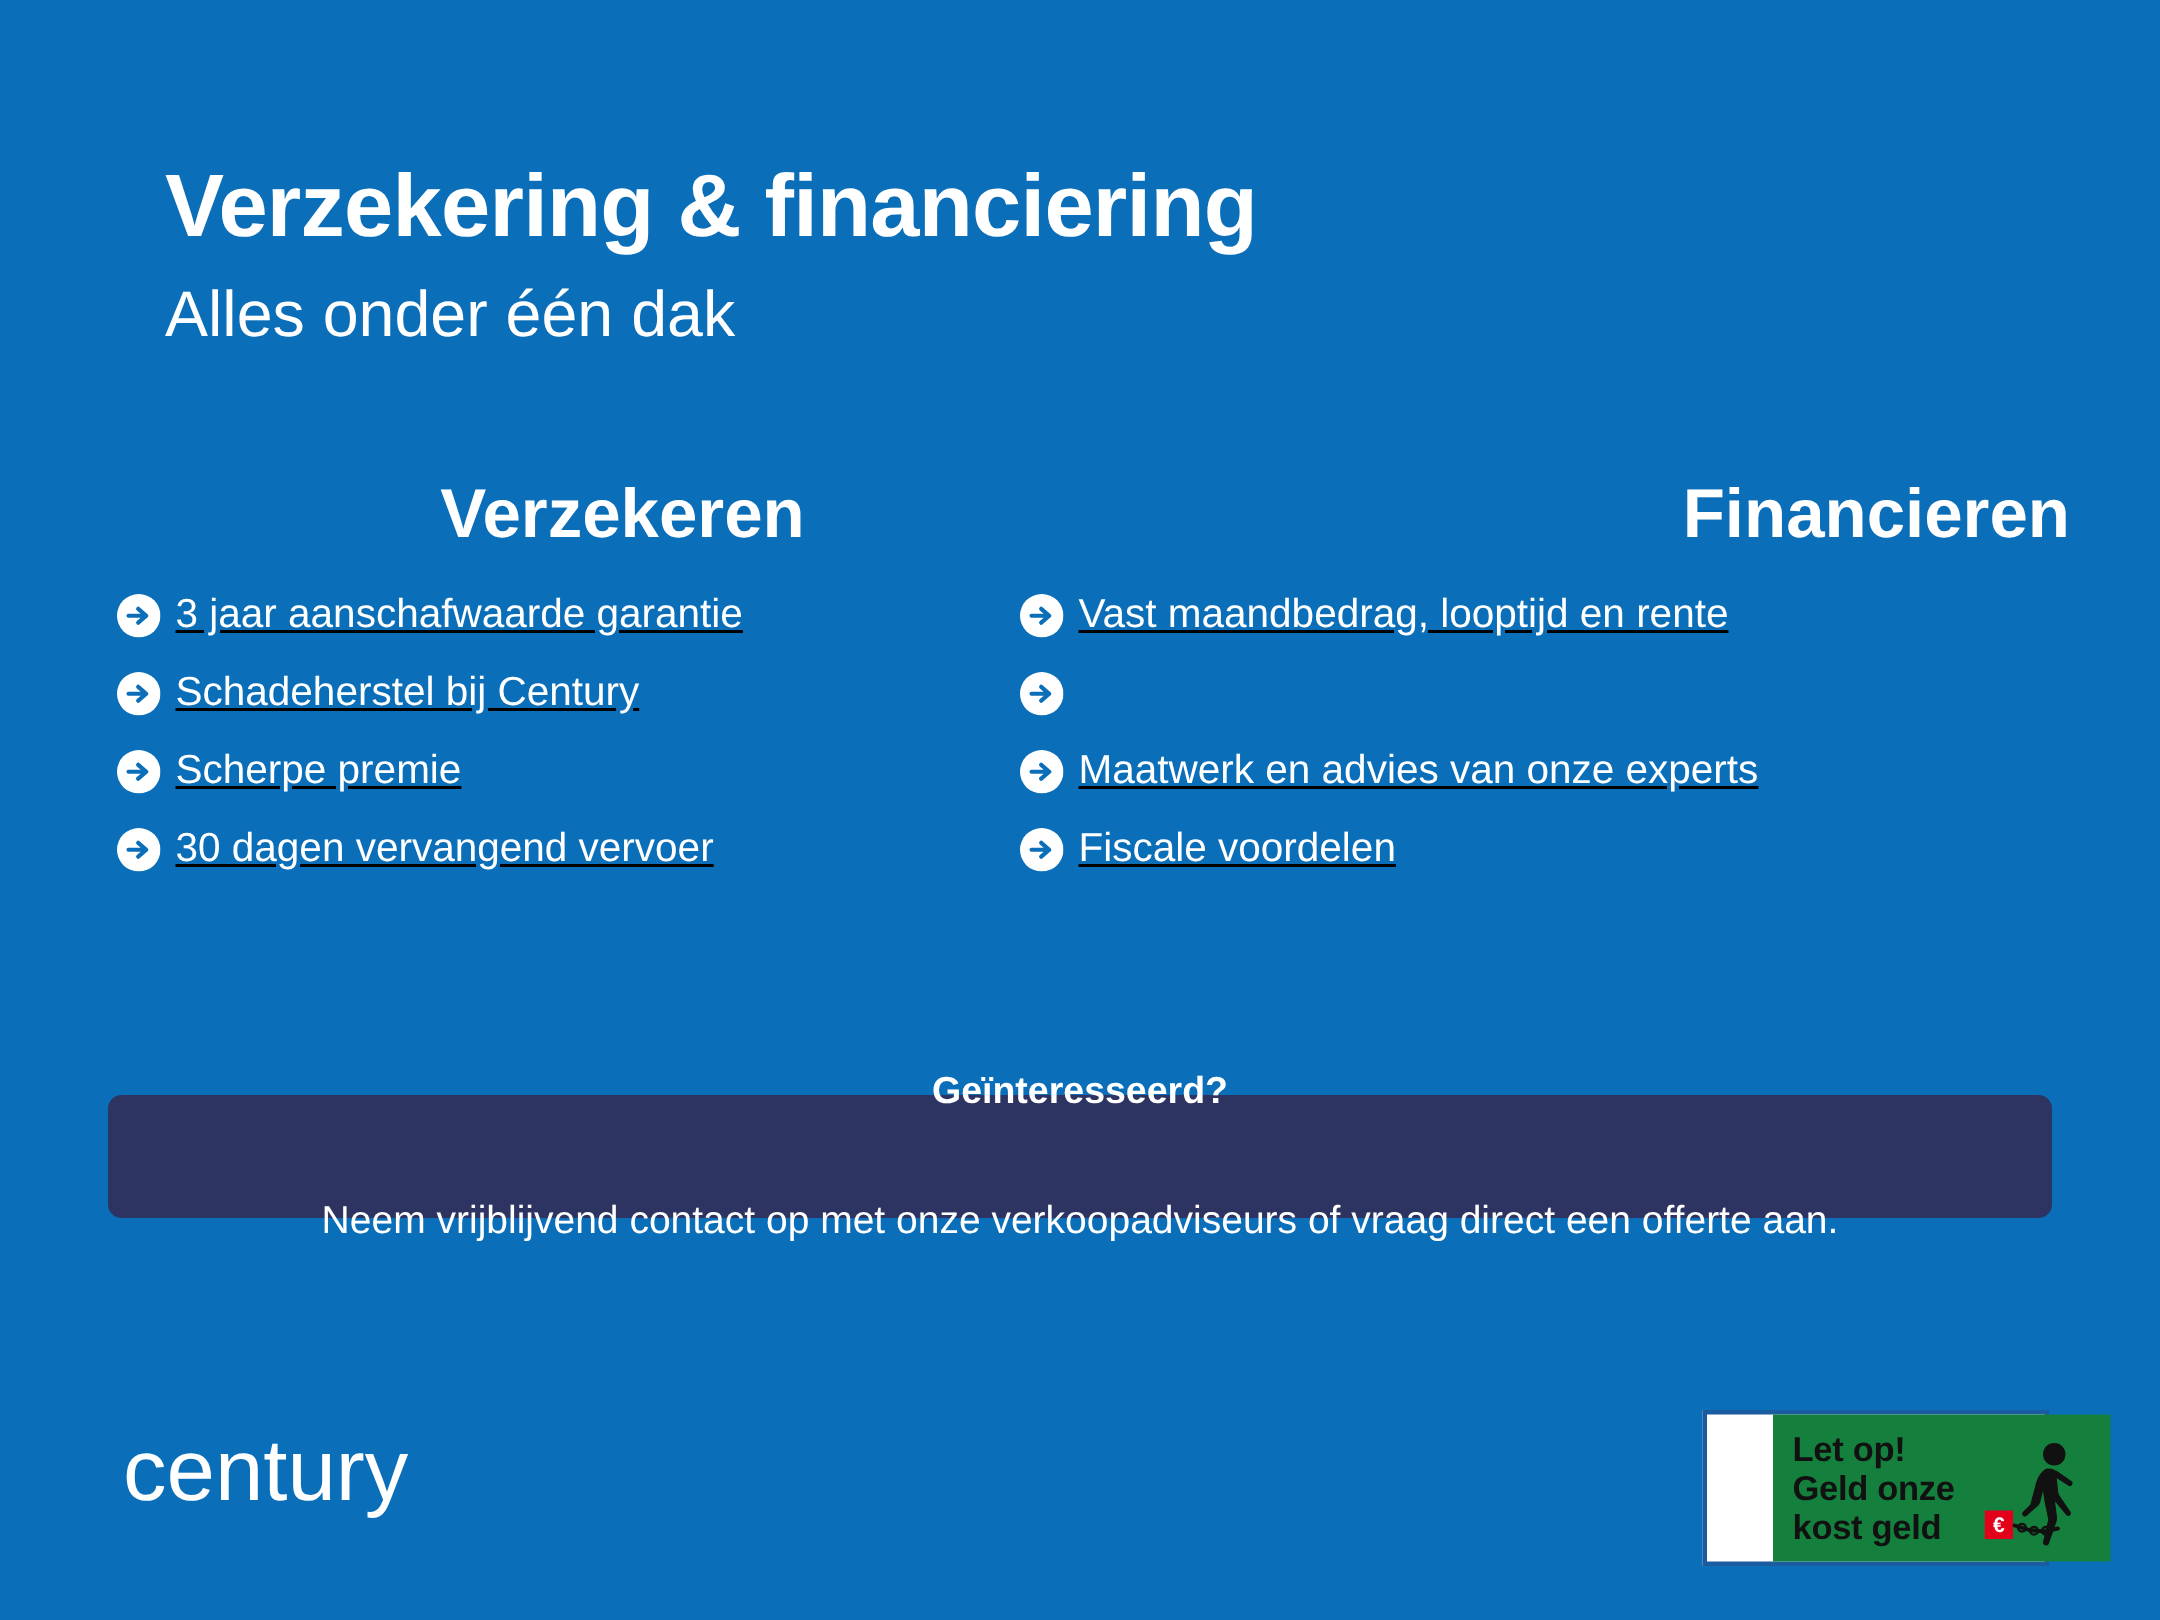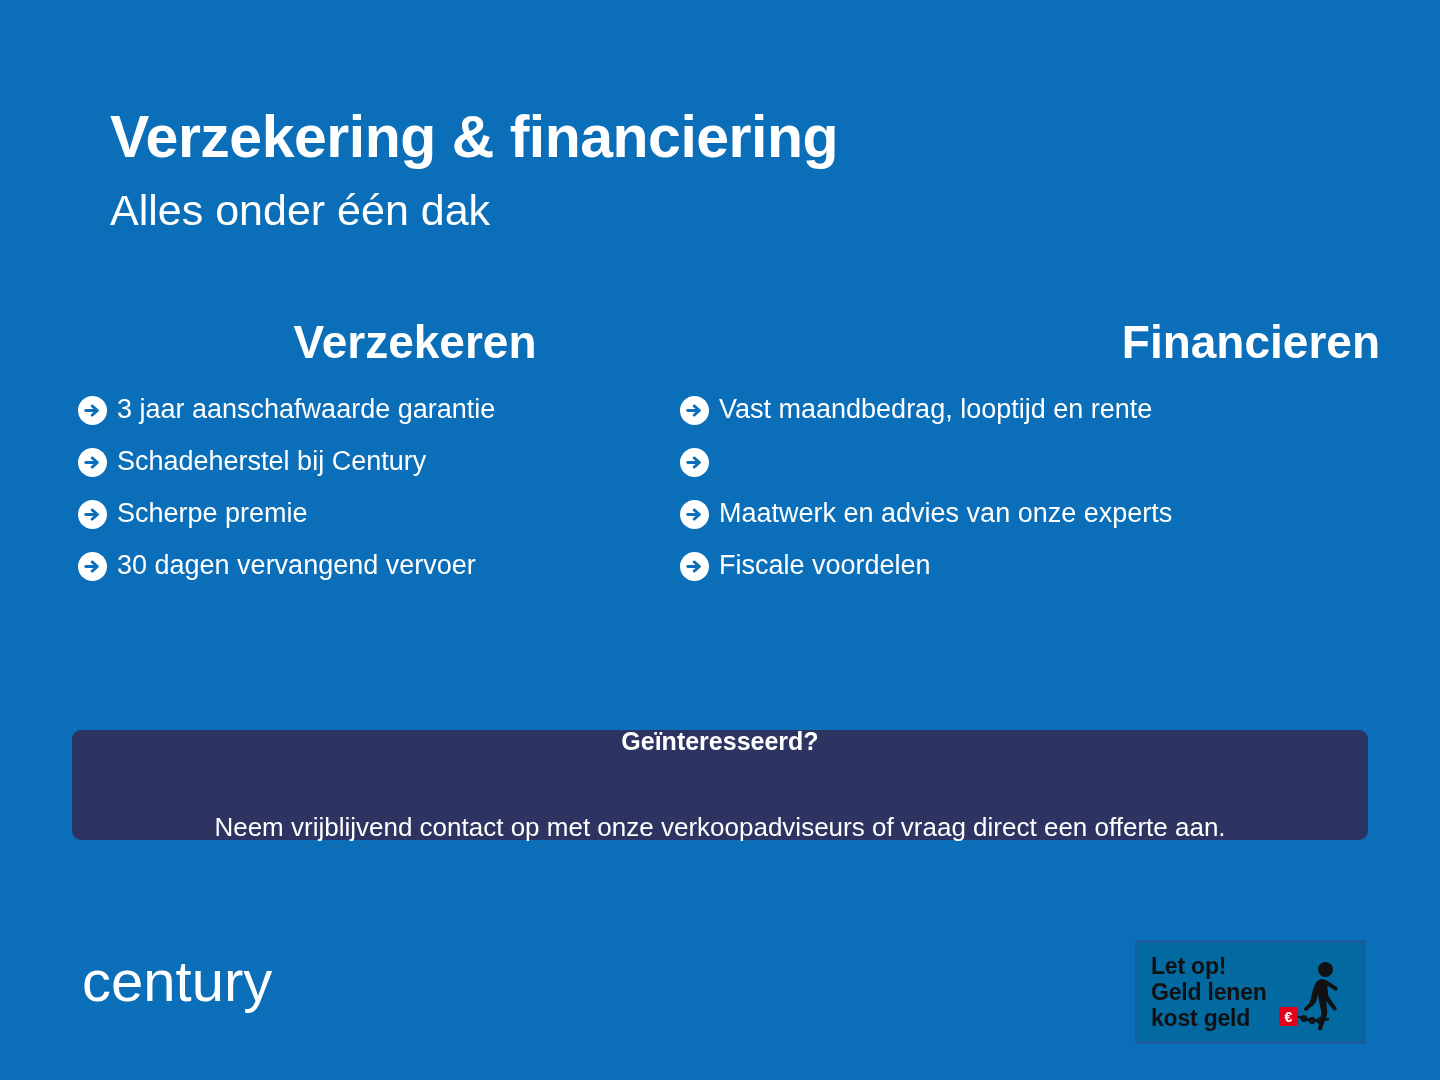--- a/index.html
+++ b/index.html
@@ -72,20 +72,21 @@
 
   .feature-list {
     list-style: none;
     margin: 0;
     padding: 0;
   }
   .feature-item {
     display: flex;
     align-items: center;
     height: 52px;
+    text-decoration: underline;
   }
   .arrow-icon {
     flex: 0 0 auto;
     width: 29px;
     height: 29px;
     margin-right: 10px;
     display: block;
   }
   .feature-text {
     font-size: 27px;
@@ -94,21 +95,21 @@
     line-height: 1.1;
     white-space: nowrap;
   }
 
   
   #cta-banner {
     position: absolute;
     left: 72px;
     top: 730px;
     width: 1296px;
-    height: 110px;
+    height: 82px;
     background: #2E3462;
     border-radius: 9px;
     box-sizing: border-box;
     display: flex;
     flex-direction: column;
     align-items: center;
     justify-content: center;
     padding: 0 16px;
     gap: 48px;
   }
@@ -148,22 +149,23 @@
     width: 231px;
     height: 104px;
     background: #FFFFFF;
     border: 3px solid #1B5BA0;
     box-sizing: border-box;
   }
   #afm-inner {
     position: relative;
     width: 100%;
     height: 100%;
-    background: #0369a1;
+    background: #15803d;
     box-sizing: border-box;
+    margin-left: 44px;
   }
   .afm-line {
     position: absolute;
     left: 13px;
     font-size: 23px;
     font-weight: bold;
     color: #111111;
     line-height: 1;
     white-space: nowrap;
     letter-spacing: -0.2px;
@@ -264,21 +266,21 @@
   <div id="cta-banner">
     <div id="cta-heading">Geïnteresseerd?</div>
     <div id="cta-body">Neem vrijblijvend contact op met onze verkoopadviseurs of vraag direct een offerte aan.</div>
   </div>
 
   <div id="logo-century">century</div>
 
   <div id="afm-warning">
     <div id="afm-inner">
       <div class="afm-line" id="afm-line-1">Let op!</div>
-      <div class="afm-line" id="afm-line-2">Geld lenen</div>
+      <div class="afm-line" id="afm-line-2">Geld onze</div>
       <div class="afm-line" id="afm-line-3">kost geld</div>
 
       <svg id="afm-figure" viewBox="0 0 78 76">
 
         <rect x="0" y="46" width="19" height="19" fill="#E2001A"></rect>
         <text x="9.5" y="60.5" font-family="'Liberation Sans', sans-serif" font-size="14" font-weight="bold" fill="#FFFFFF" text-anchor="middle">€</text>
 
         <path d="M20 56 L30 59 L40 60 L49 58" fill="none" stroke="#111111" stroke-width="2.6" stroke-linecap="round"></path>
         <circle cx="25" cy="57.5" r="2.6" fill="none" stroke="#111111" stroke-width="1.6"></circle>
         <circle cx="33" cy="59.5" r="2.6" fill="none" stroke="#111111" stroke-width="1.6"></circle>

